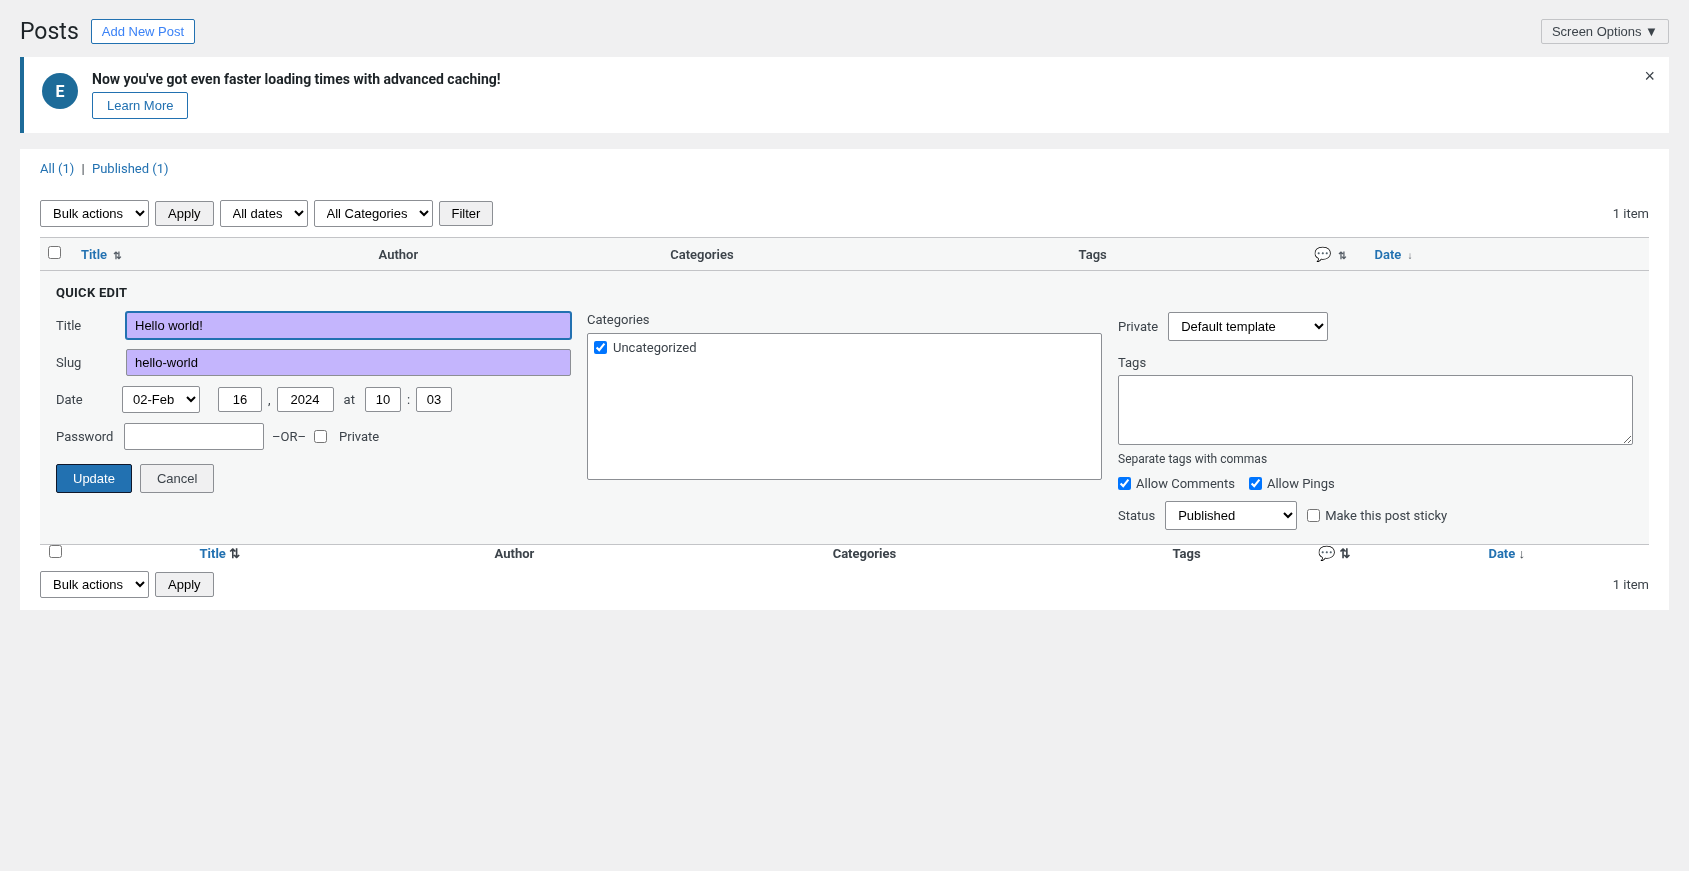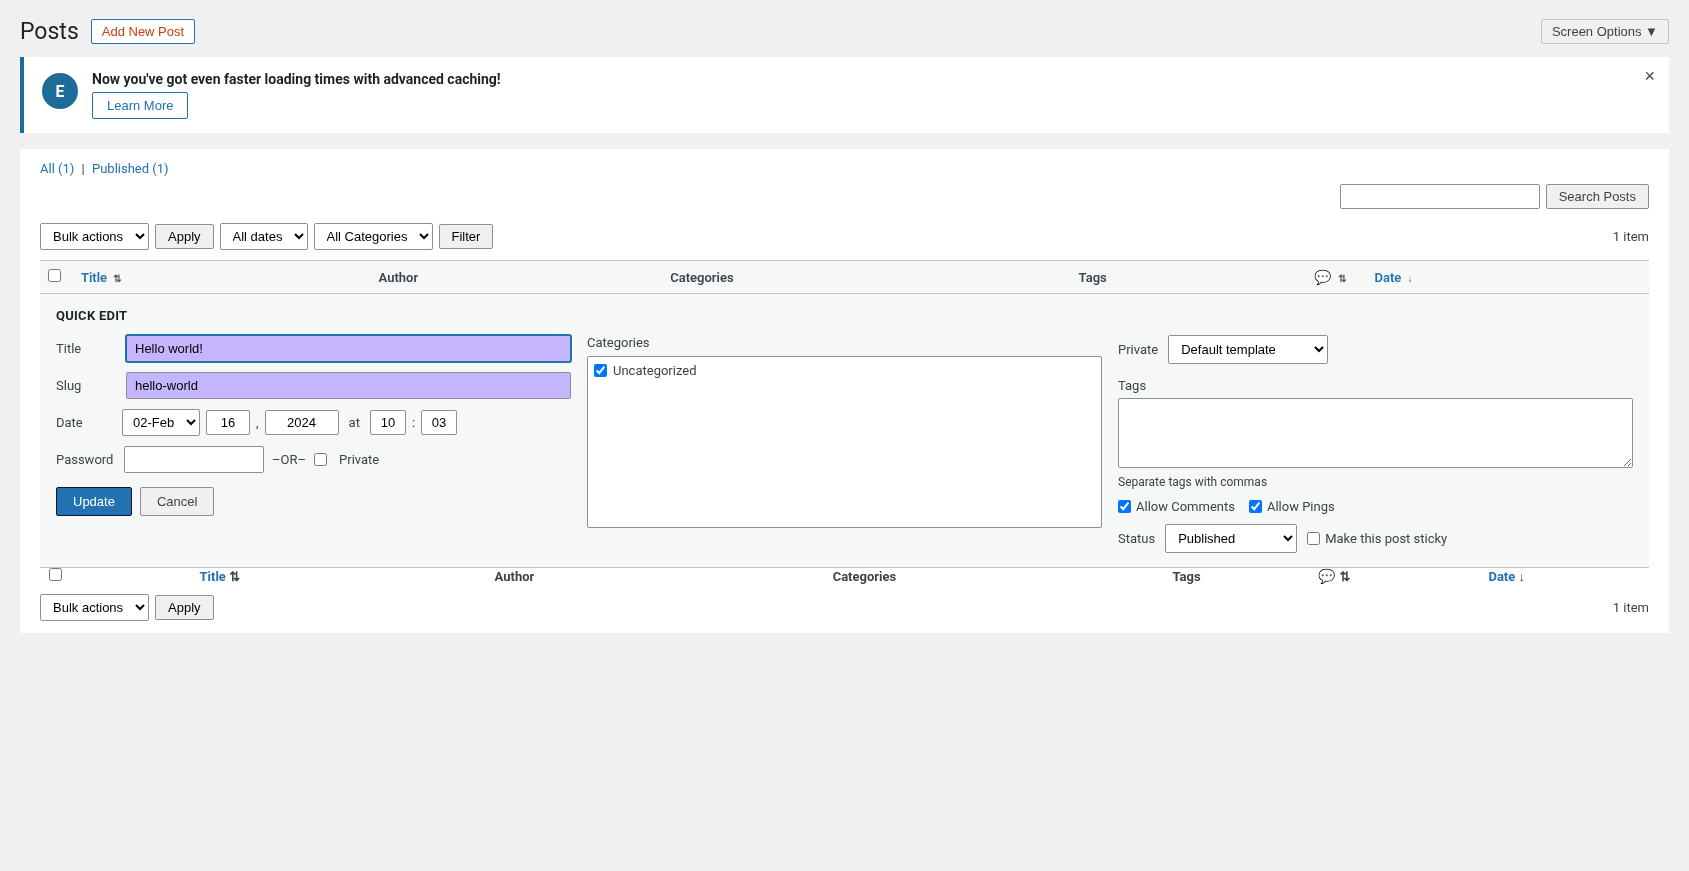--- a/index.html
+++ b/index.html
@@ -27,21 +27,21 @@
       gap: 12px;
     }
     .page-title {
       font-size: 23px;
       font-weight: 400;
       color: #1d2327;
     }
     .add-new-btn {
       background: #fff;
       border: 1px solid #2271b1;
-      color: #c2410c;
+      color: #3b82f6;
       padding: 4px 10px;
       font-size: 13px;
       cursor: pointer;
       border-radius: 2px;
     }
     .screen-options-btn {
       background: #f0f0f1;
       border: 1px solid #c3c4c7;
       color: #3c434a;
       padding: 4px 10px;
@@ -290,29 +290,30 @@
       background: #fff;
     }
     .date-input-sm {
       border: 1px solid #8c8f94;
       padding: 4px 6px;
       font-size: 13px;
       border-radius: 2px;
       background: #fff;
       width: 44px;
       text-align: center;
+      margin-left: 12px;
     }
     .date-sep { font-size: 13px; color: #3c434a; }
     .date-year {
       border: 1px solid #8c8f94;
       padding: 4px 6px;
       font-size: 13px;
       border-radius: 2px;
       background: #fff;
-      width: 74px;
+      width: 57px;
       text-align: center;
     }
     .at-label { font-size: 13px; color: #3c434a; margin: 0 4px; }
     .time-input {
       border: 1px solid #8c8f94;
       padding: 4px 6px;
       font-size: 13px;
       border-radius: 2px;
       background: #fff;
       width: 36px;
@@ -337,21 +338,21 @@
     }
     .or-label { font-size: 13px; color: #3c434a; text-align: center; }
     .private-check { margin-right: 4px; }
     .private-label { font-size: 13px; color: #3c434a; }
 
     
     .cat-label { font-size: 13px; color: #3c434a; margin-bottom: 6px; }
     .cat-list {
       border: 1px solid #8c8f94;
       background: #fff;
-      height: 172px;
+      height: 147px;
       overflow-y: auto;
       padding: 6px;
       border-radius: 2px;
     }
     .cat-item {
       display: flex;
       align-items: center;
       gap: 6px;
       margin-bottom: 4px;
     }
@@ -484,24 +485,20 @@
 
     <div class="clearfix" style="margin-bottom:10px;">
       <div class="filter-links">
         <a href="#">
           <span>All</span> <span>(1)</span>
         </a>
         <span class="separator">|</span>
         <a href="#">
           <span>Published</span> <span>(1)</span>
         </a>
-      </div>
-      <div class="search-area">
-        <input type="text" class="search-input" placeholder="" style="">
-        <button class="search-btn">Search Posts</button>
       </div>
     </div>
 
     <div class="actions-bar">
       <select class="bulk-select"><option>Bulk actions</option></select>
       <button class="apply-btn">Apply</button>
       <select class="filter-select">
         <option>All dates</option>
       </select>
       <select class="filter-select">

